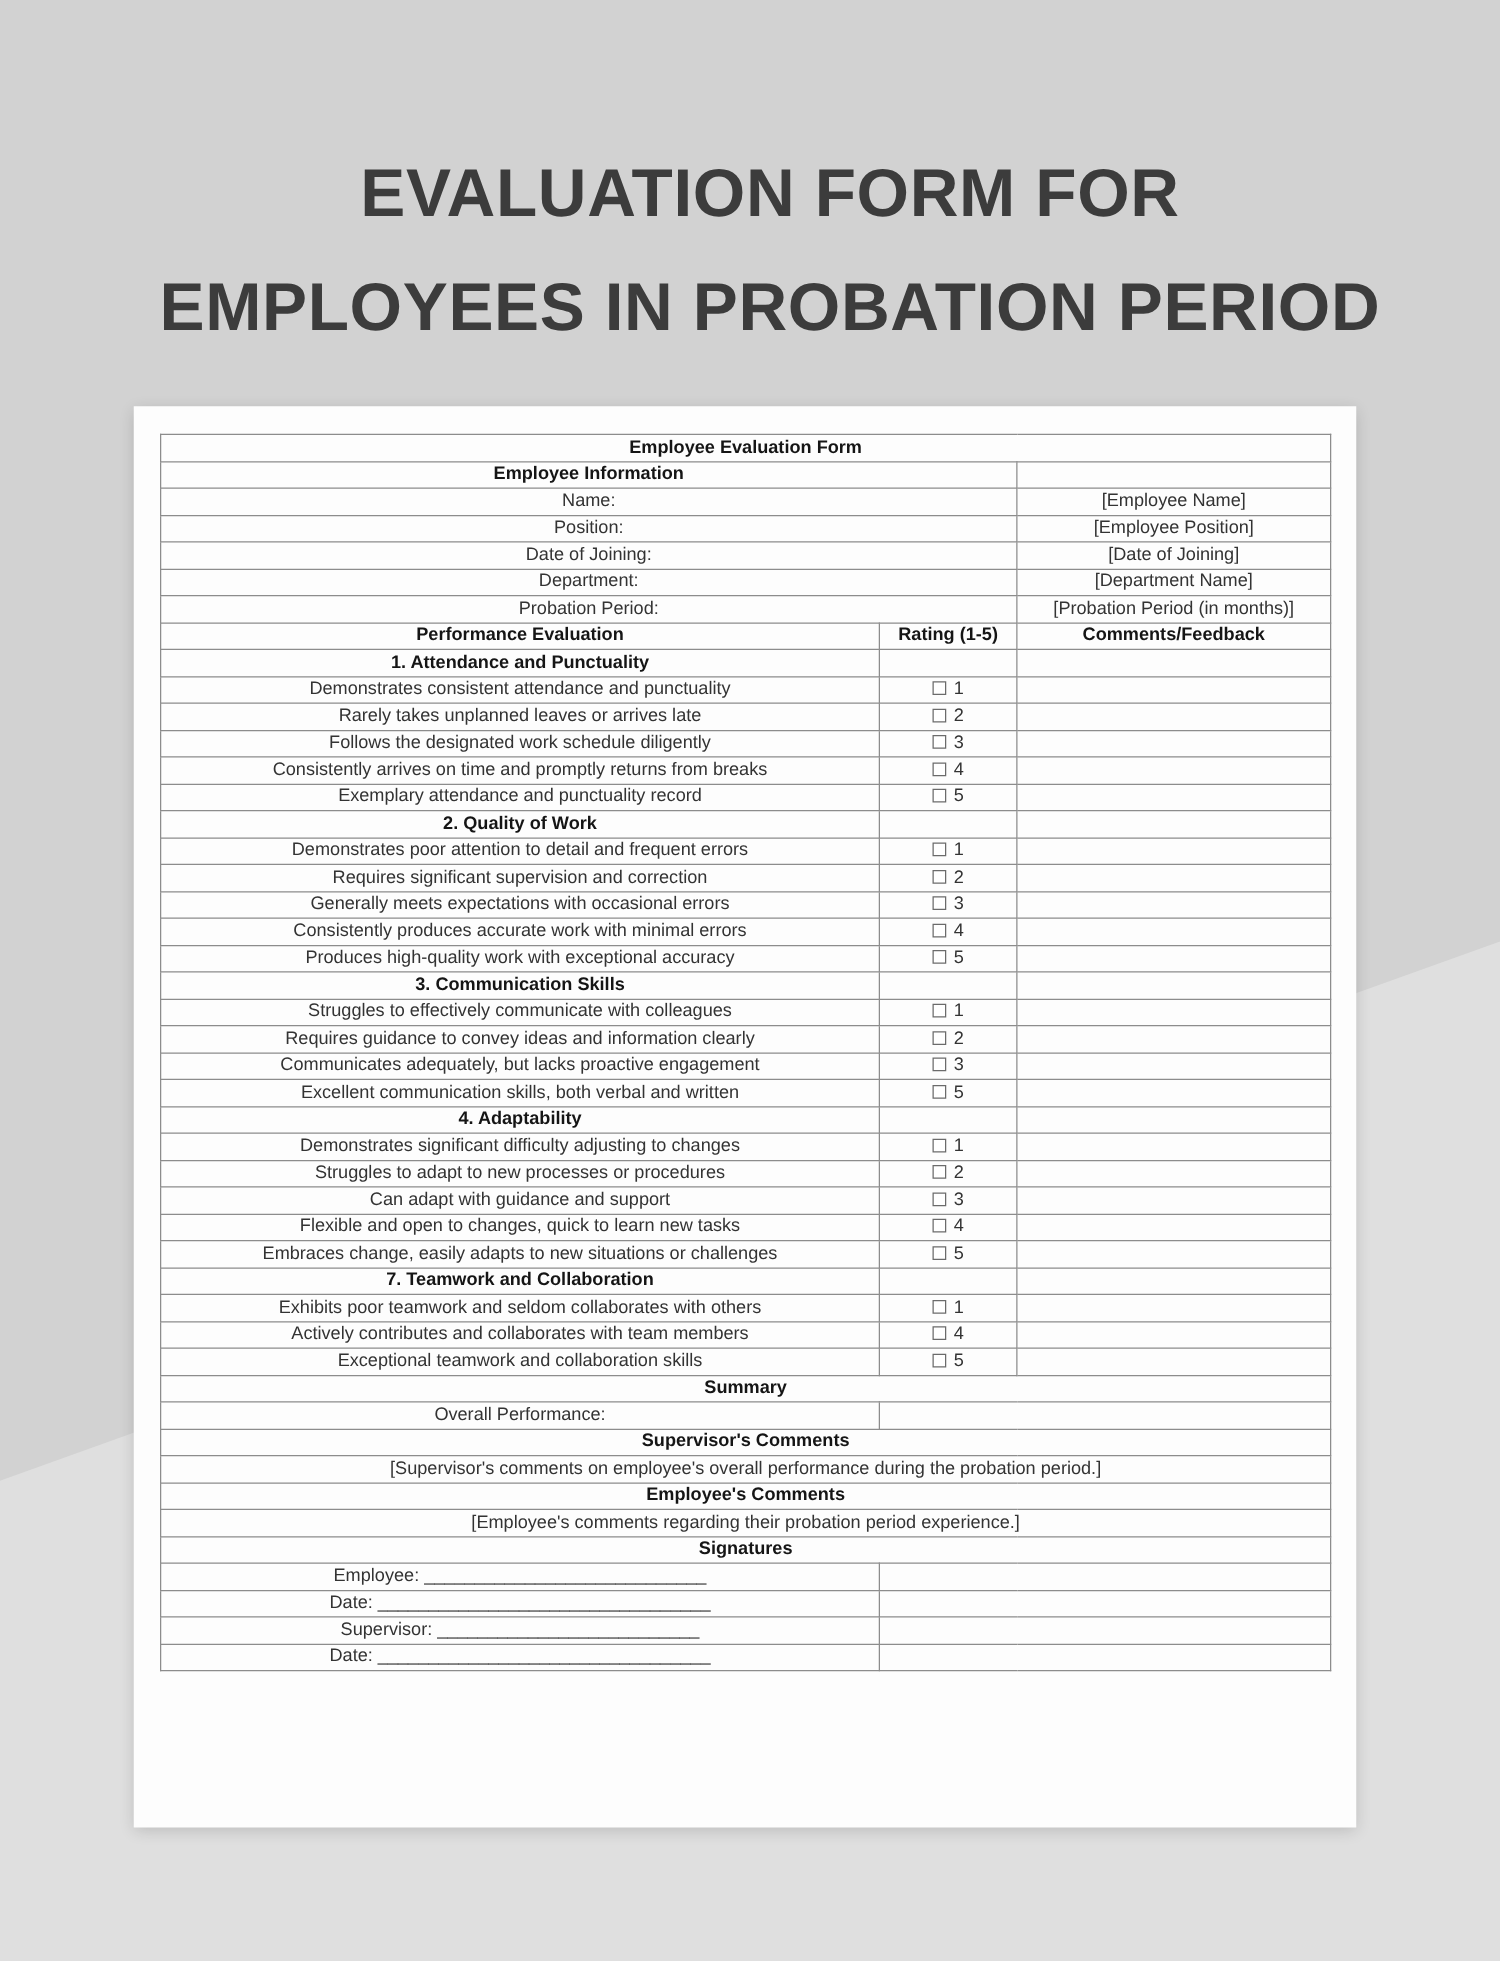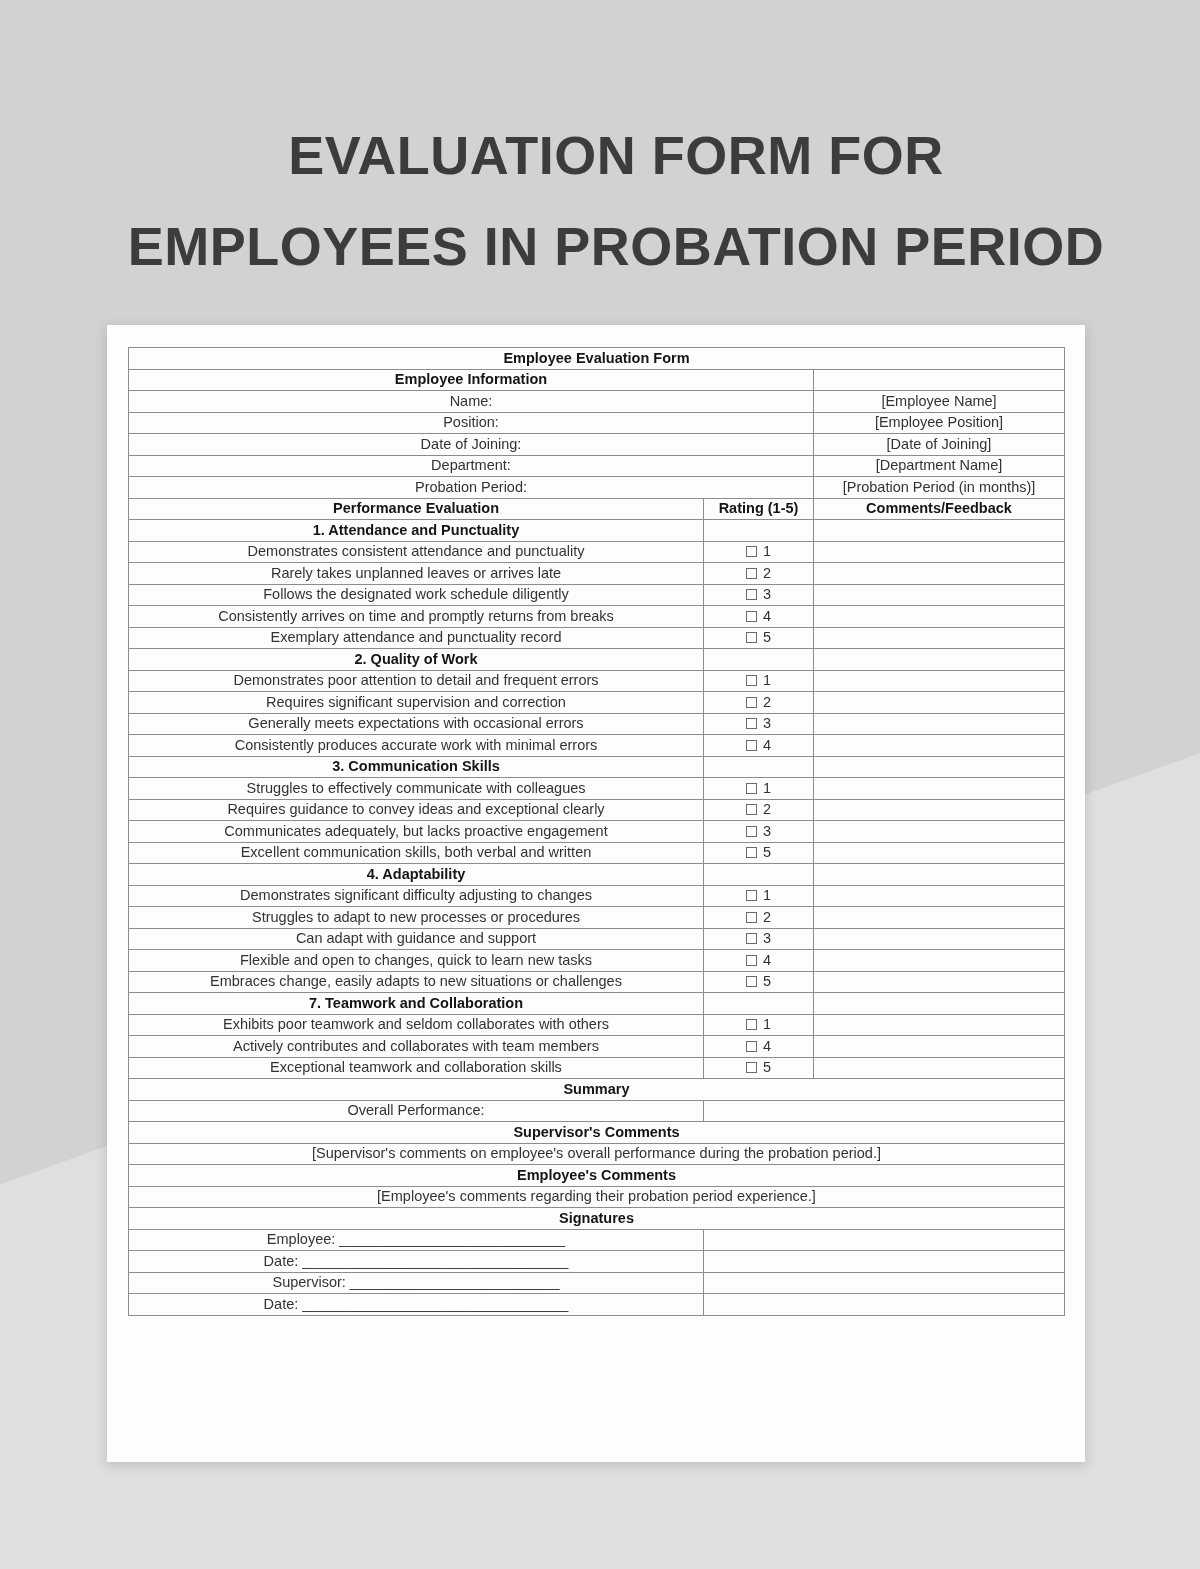--- a/index.html
+++ b/index.html
@@ -211,39 +211,44 @@
             <td><span class="cb"></span><span class="rn">3</span></td>
             <td></td>
           </tr>
 
           <tr>
             <td>Consistently produces accurate work with minimal errors</td>
             <td><span class="cb"></span><span class="rn">4</span></td>
             <td></td>
           </tr>
 
+          <tr>
+            <td>Produces high-quality work with exceptional accuracy</td>
+            <td><span class="cb"></span><span class="rn">5</span></td>
+            <td></td>
+          </tr>
         </tbody>
 
       <tbody>
         <tr class="b">
           <td>3. Communication Skills</td>
           <td></td>
           <td></td>
         </tr>
       </tbody>
       <tbody>
 
           <tr>
             <td>Struggles to effectively communicate with colleagues</td>
             <td><span class="cb"></span><span class="rn">1</span></td>
             <td></td>
           </tr>
 
           <tr>
-            <td>Requires guidance to convey ideas and exceptional clearly</td>
+            <td>Requires guidance to convey ideas and information clearly</td>
             <td><span class="cb"></span><span class="rn">2</span></td>
             <td></td>
           </tr>
 
           <tr>
             <td>Communicates adequately, but lacks proactive engagement</td>
             <td><span class="cb"></span><span class="rn">3</span></td>
             <td></td>
           </tr>
 

